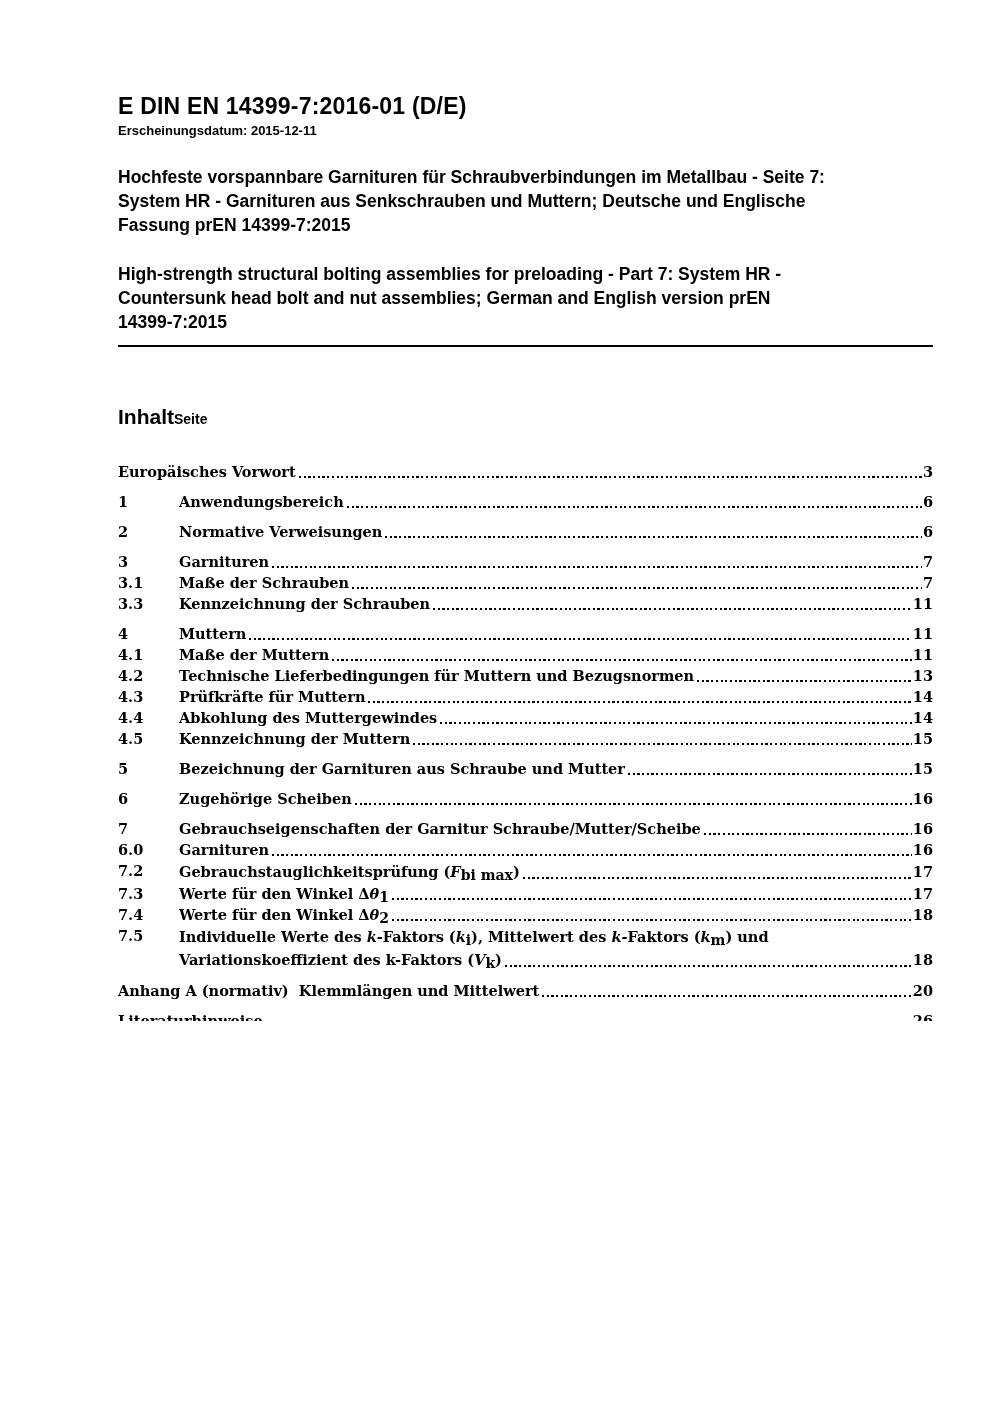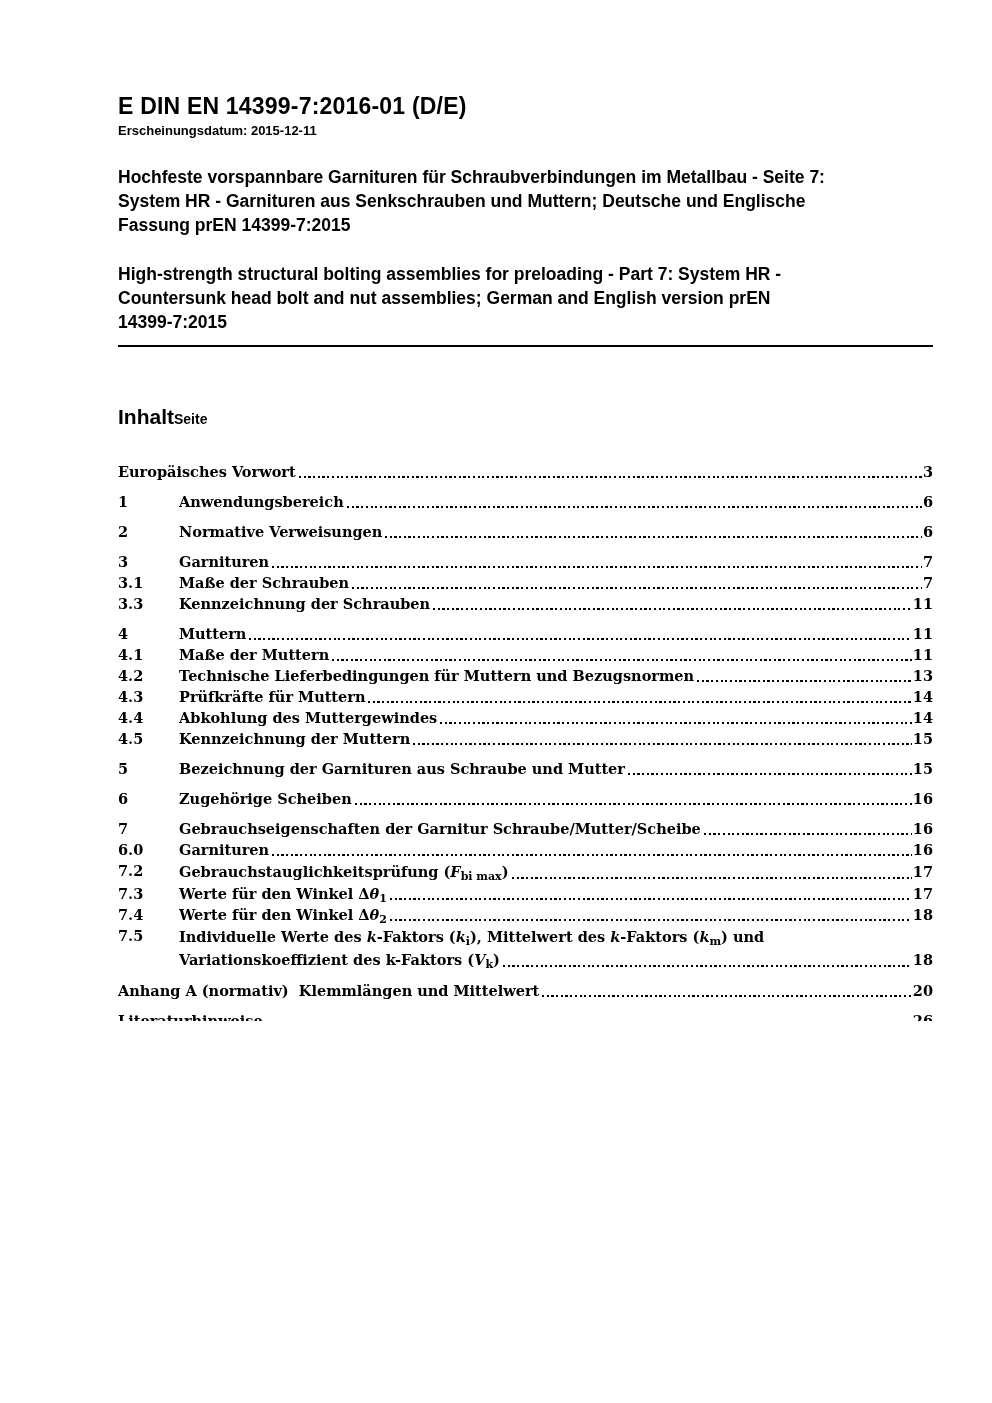--- a/index.html
+++ b/index.html
@@ -16,21 +16,21 @@
   #toc-list{margin-top:33px;}
   .toc-row{display:flex;font:700 14.5px/21px "DejaVu Serif",serif;}
   .toc-row.group{margin-top:9px;}
   .toc-row:first-child{margin-top:0;}
   .num{flex:0 0 61px;}
   .entry{flex:1;min-width:0;}
   .line{display:flex;align-items:baseline;}
   .line.two{line-height:23px;}
   .txt{white-space:pre;}
   .txt i{font-style:italic;}
-  .txt sub{font-size:11px;vertical-align:-3px;line-height:0;}
+  .txt sub{font-size:14px;vertical-align:-3px;line-height:0;}
   .leader{flex:1 0 10px;height:2.2px;align-self:flex-end;margin:0 1px 4px 3px;
           background:repeating-linear-gradient(to right,#000 0 2.2px,transparent 2.2px 4.7px);}
   .pg{white-space:pre;}
   .footer{position:absolute;top:1324px;right:62px;font:400 13px/1.2 "Liberation Sans",sans-serif;}
 </style>
 </head>
 <body>
 
 <div class="doc">
   <div class="content">

